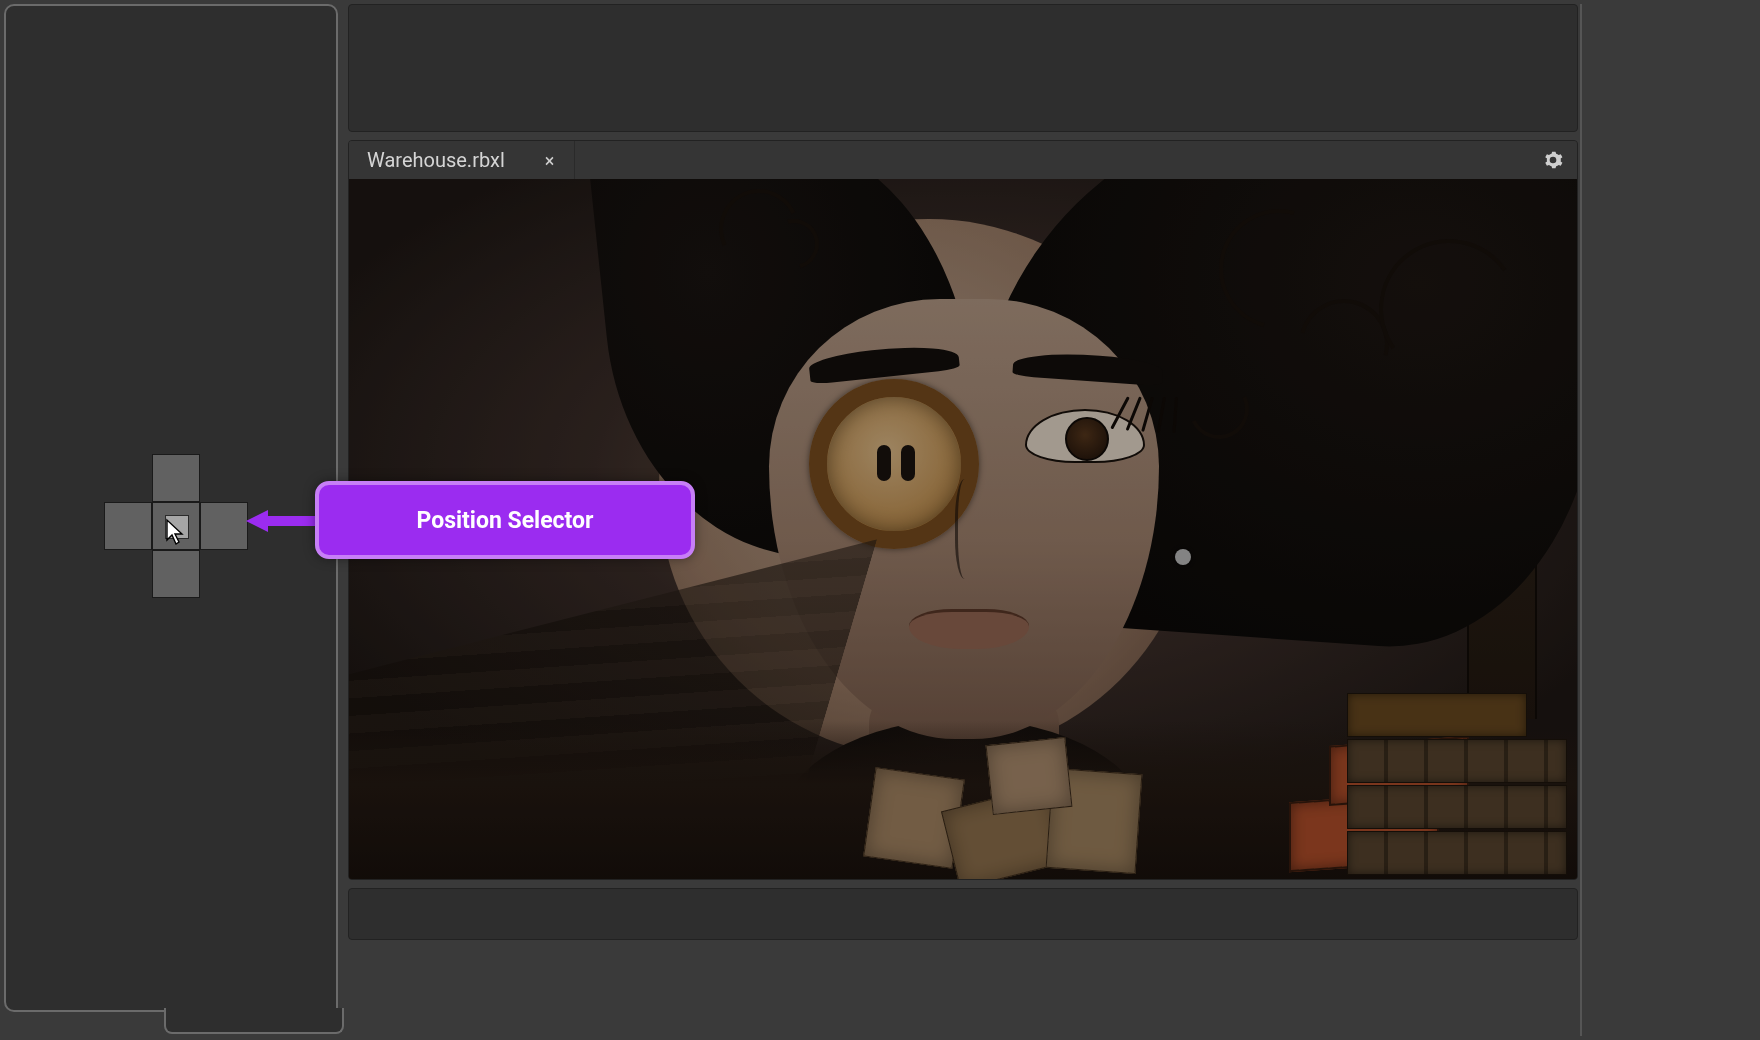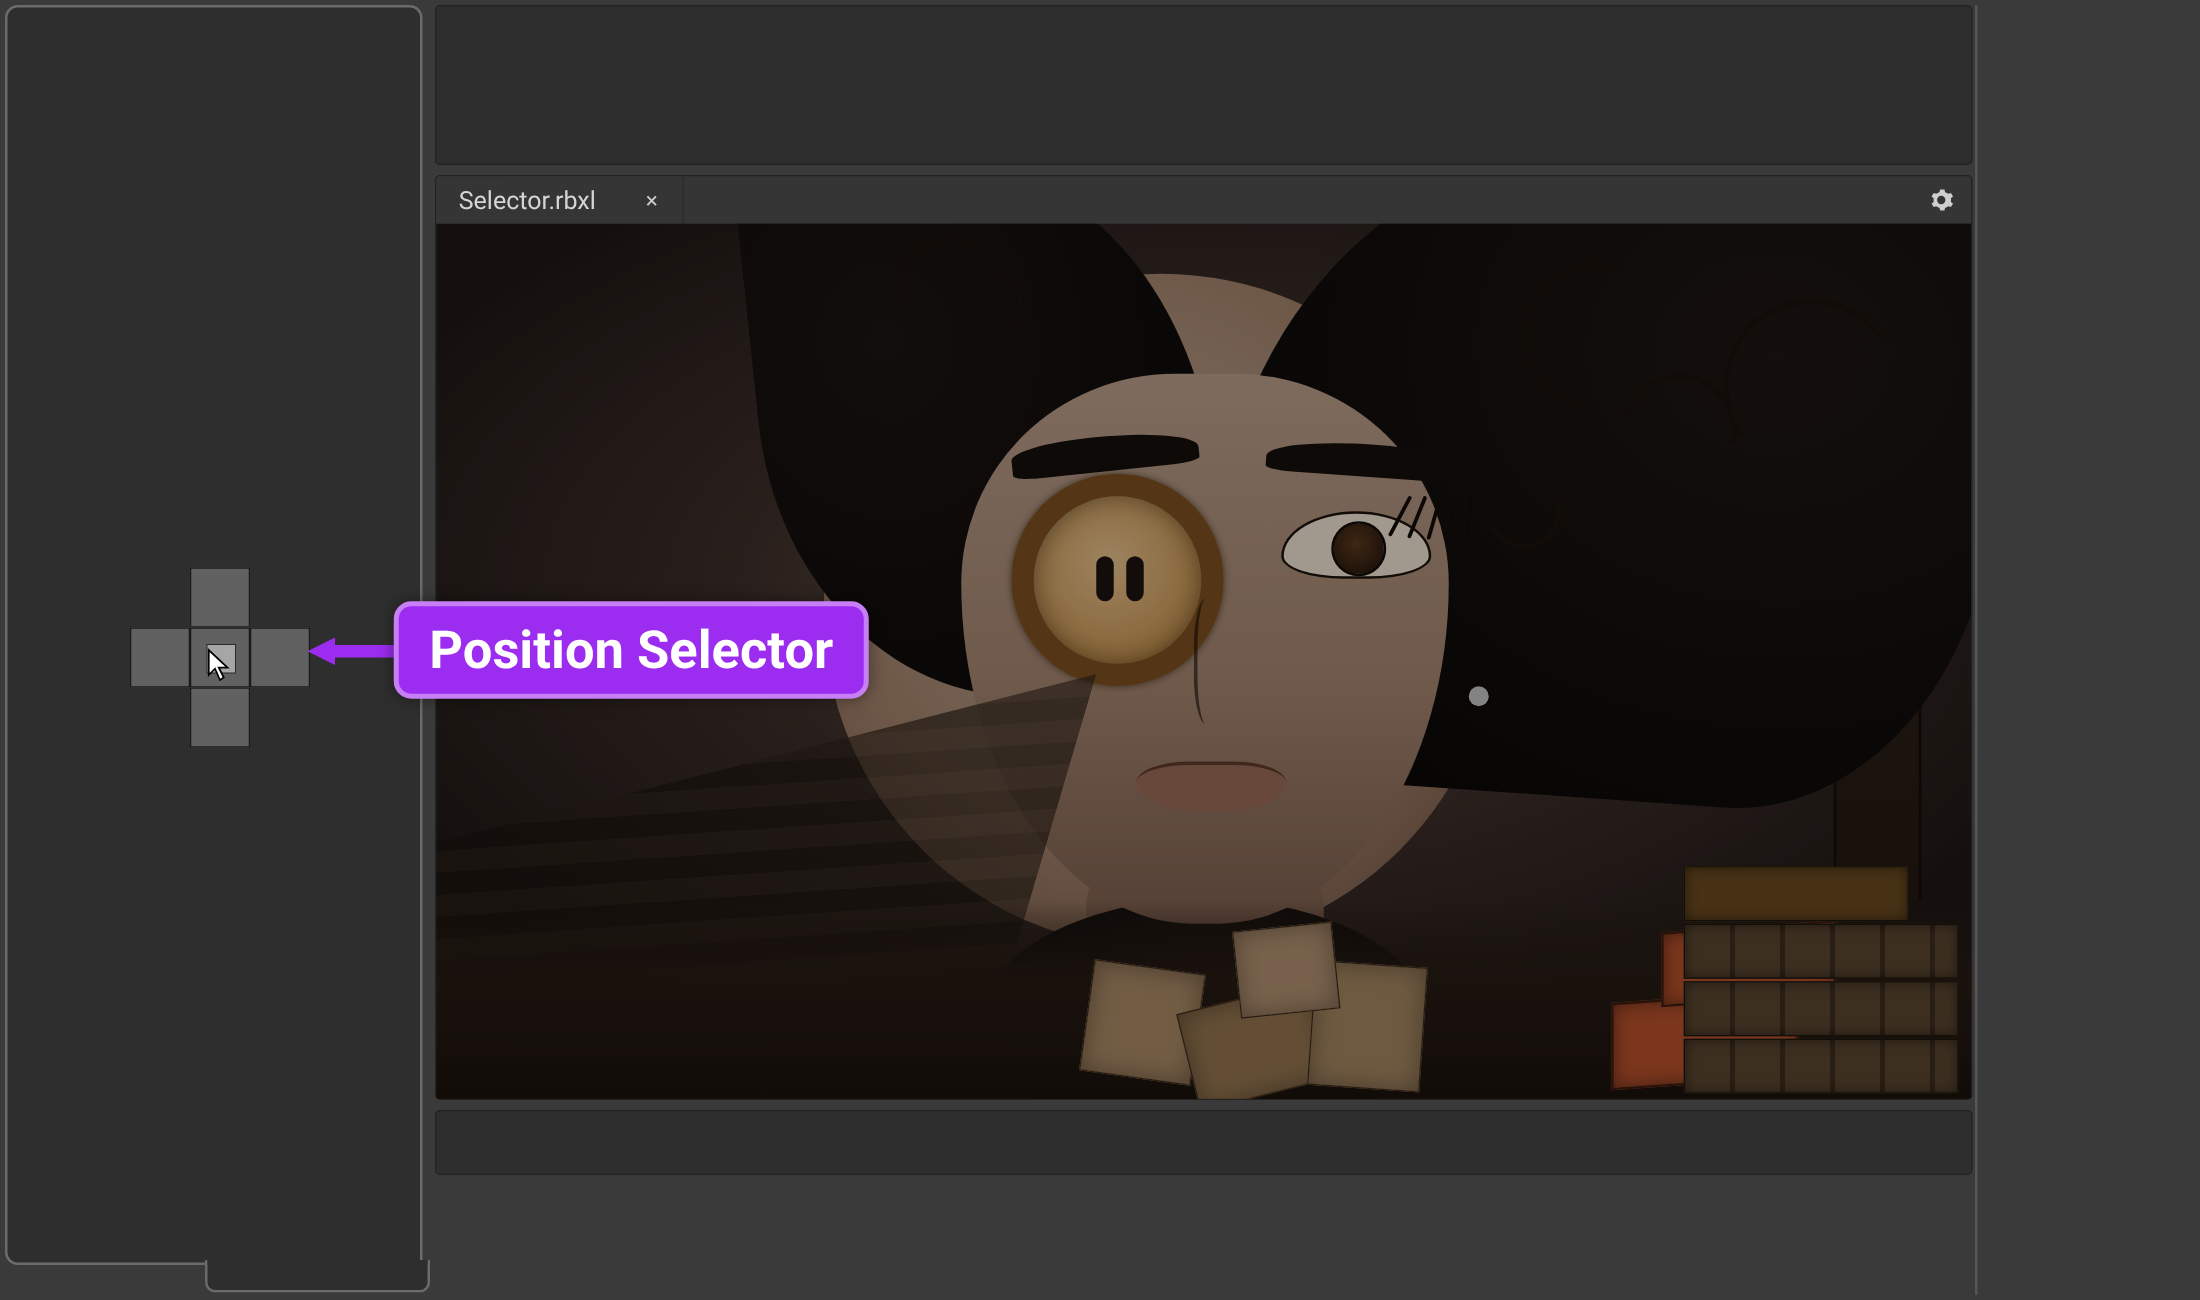--- a/index.html
+++ b/index.html
@@ -99,21 +99,21 @@
     border: 4px solid #c77ff7;
     border-radius: 14px;
     display: flex;
     align-items: center;
     justify-content: center;
     z-index: 30;
     box-shadow: 0 0 12px rgba(0,0,0,0.4);
   }
   .callout-text {
     color: #fff;
-    font-size: 42px;
+    font-size: 23px;
     font-weight: 700;
     white-space: nowrap;
   }
   .callout-arrow {
     position: absolute;
     left: 246px;
     top: 510px;
     width: 74px;
     height: 22px;
     z-index: 29;
@@ -476,21 +476,21 @@
 </div>
 
 <div class="right-border"></div>
 
 <div class="center-area">
   <div class="top-strip"></div>
 
   <div class="viewport-panel">
     <div class="tab-bar">
       <div class="doc-tab">
-        <span class="doc-tab-label">Selector.rbxl</span>
+        <span class="doc-tab-label">Warehouse.rbxl</span>
         <span class="close-x">×</span>
       </div>
       <div class="tab-bar-right">
         <div class="gear-btn">
           <svg viewBox="0 0 24 24" width="20" height="20" fill="#cfcfcf">
             <path d="M12 8a4 4 0 1 0 0 8 4 4 0 0 0 0-8zm9.4 4c0 .6-.1 1.2-.2 1.8l2.1 1.6-2 3.4-2.5-.9c-.9.7-1.9 1.3-3 1.6L15 22h-4l-.8-2.5c-1.1-.3-2.1-.9-3-1.6l-2.5.9-2-3.4 2.1-1.6c-.1-.6-.2-1.2-.2-1.8s.1-1.2.2-1.8L2.7 8.6l2-3.4 2.5.9c.9-.7 1.9-1.3 3-1.6L11 2h4l.8 2.5c1.1.3 2.1.9 3 1.6l2.5-.9 2 3.4-2.1 1.6c.1.6.2 1.2.2 1.8z"></path>
           </svg>
         </div>
       </div>
     </div>

